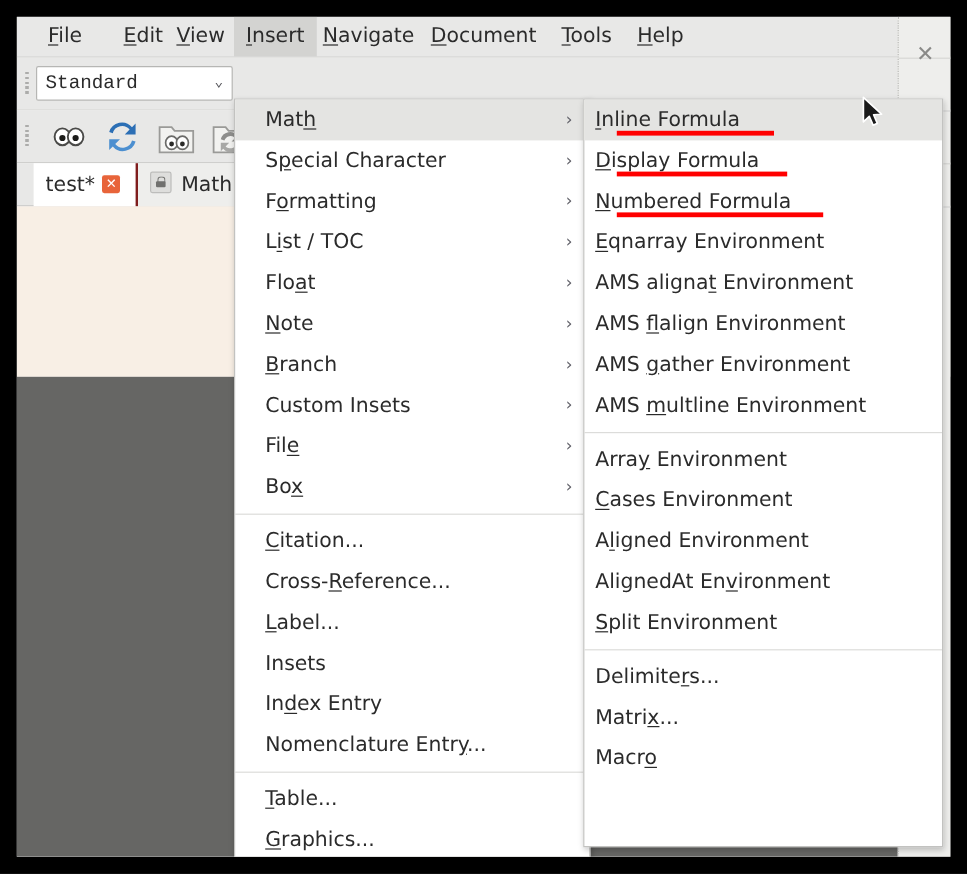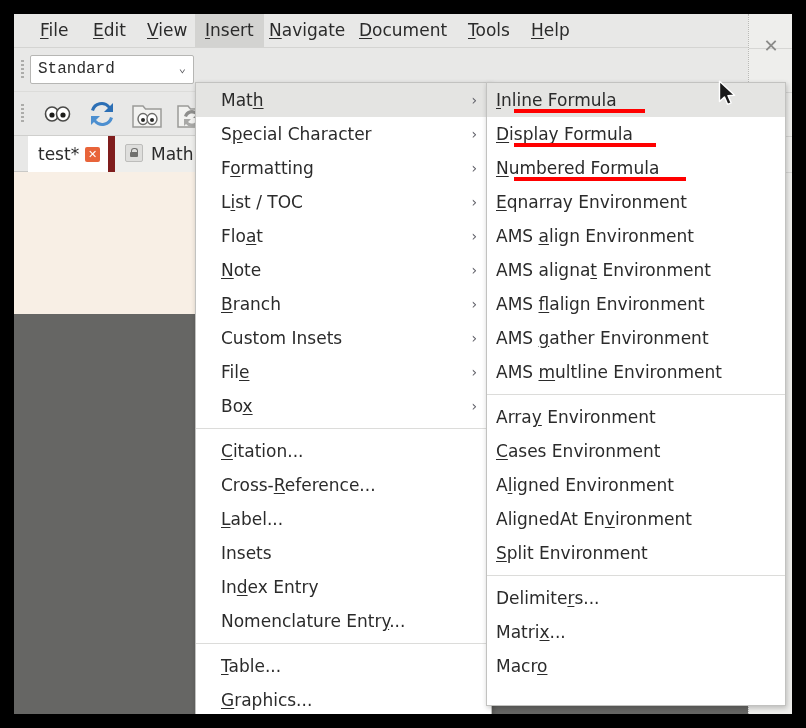--- a/index.html
+++ b/index.html
@@ -129,21 +129,21 @@
     height: 36px;
     line-height: 36px;
     font-size: 17px;
     color: #2b2b2b;
     padding: 0 10px;
     box-sizing: border-box;
     white-space: nowrap;
   }
   .tab.selected {
     background: #ffffff;
-    border-right: 7px solid #7f1d1d;
+    border-right: 2px solid #7f1d1d;
   }
   .tab.unselected {
     background: #eeeeec;
     border-right: 1px solid #d8d8d6;
   }
   .tab-close {
     display: inline-block;
     width: 15px;
     height: 15px;
     background: #e8643a;
@@ -300,21 +300,21 @@
     pointer-events: none;
   }
 </style>
 </head>
 <body>
 
 <div id="app-window">
 
   <div id="menubar">
       <div class="menubar-item" style="left: 16px;"><span class="mn">F</span>ile</div>
-      <div class="menubar-item" style="left: 69px;"><span class="mn">E</span>dit</div>
+      <div class="menubar-item" style="left: 79px;"><span class="mn">E</span>dit</div>
       <div class="menubar-item" style="left: 123px;"><span class="mn">V</span>iew</div>
       <div class="menubar-item active" style="left: 181px; text-align: center;"><span class="mn">I</span>nsert</div>
       <div class="menubar-item" style="left: 245px;"><span class="mn">N</span>avigate</div>
       <div class="menubar-item" style="left: 335px;"><span class="mn">D</span>ocument</div>
       <div class="menubar-item" style="left: 444px;"><span class="mn">T</span>ools</div>
       <div class="menubar-item" style="left: 507px;"><span class="mn">H</span>elp</div>
     </div>
 
   <div id="toolbar">
     <div class="grip" style="left:7px; top:12px;"></div>
@@ -403,21 +403,20 @@
     </div>
 
   <div id="math-menu" class="menu-panel">
       <div class="menu-item hl"><span><span class="mn">I</span>nline Formula</span></div>
       <div class="red-underline" style="left: 27px; top: 26px; width: 131px; background: rgb(255, 0, 0);"></div>
       <div class="menu-item"><span><span class="mn">D</span>isplay Formula</span></div>
       <div class="red-underline" style="left: 27px; top: 60px; width: 142px; background: rgb(255, 0, 0);"></div>
       <div class="menu-item"><span><span class="mn">N</span>umbered Formula</span></div>
       <div class="red-underline" style="left: 27px; top: 94px; width: 172px; background: rgb(255, 0, 0);"></div>
       <div class="menu-item"><span><span class="mn">E</span>qnarray Environment</span></div>
-      <div class="menu-item"><span>AMS <span class="mn">a</span>lign Environment</span></div>
       <div class="menu-item"><span>AMS aligna<span class="mn">t</span> Environment</span></div>
       <div class="menu-item"><span>AMS <span class="mn">f</span>lalign Environment</span></div>
       <div class="menu-item"><span>AMS <span class="mn">g</span>ather Environment</span></div>
       <div class="menu-item"><span>AMS <span class="mn">m</span>ultline Environment</span></div>
       <div class="menu-sep"></div>
       <div class="menu-item"><span>Arra<span class="mn">y</span> Environment</span></div>
       <div class="menu-item"><span><span class="mn">C</span>ases Environment</span></div>
       <div class="menu-item"><span>A<span class="mn">l</span>igned Environment</span></div>
       <div class="menu-item"><span>AlignedAt En<span class="mn">v</span>ironment</span></div>
       <div class="menu-item"><span><span class="mn">S</span>plit Environment</span></div>

